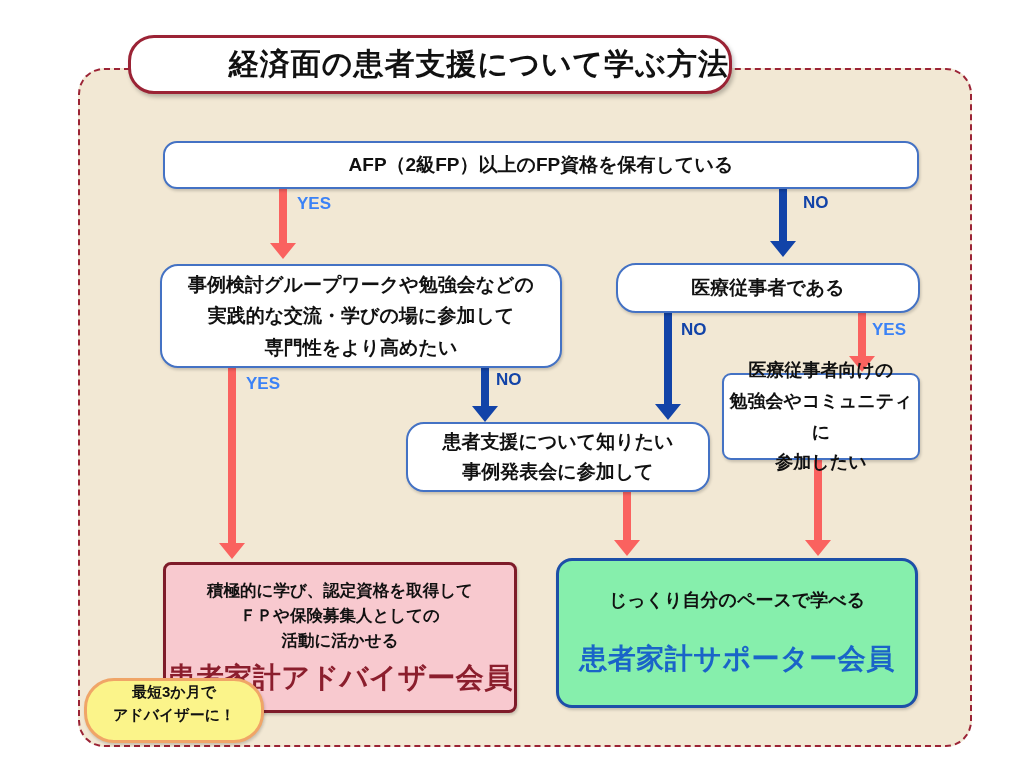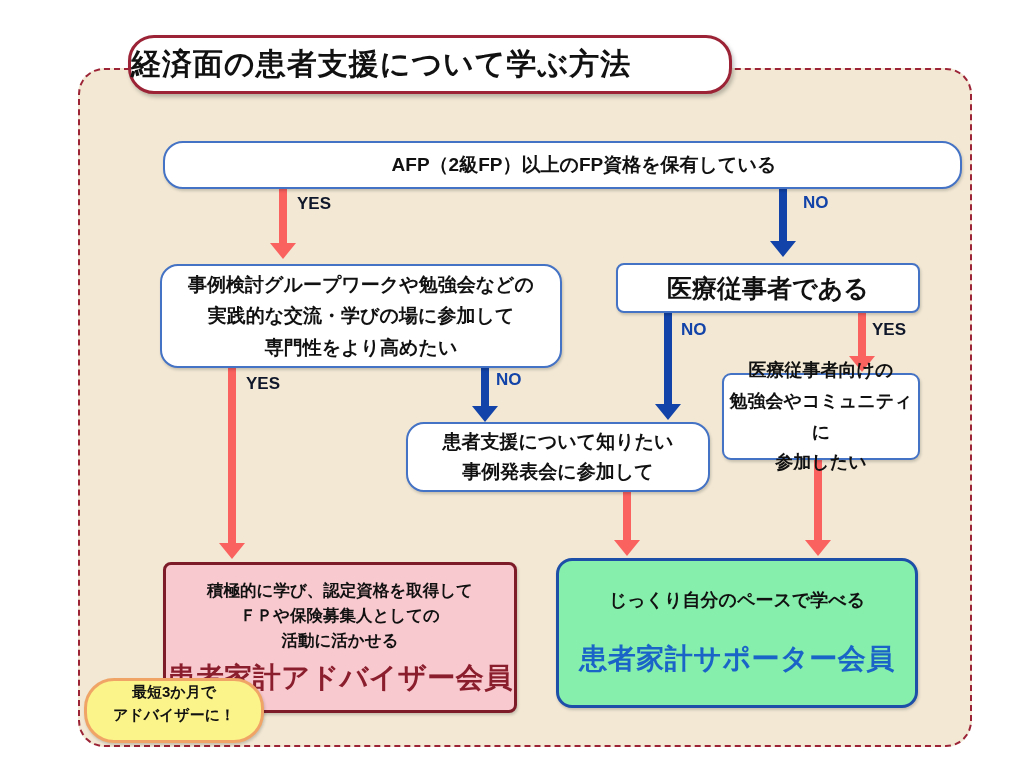--- a/index.html
+++ b/index.html
@@ -7,34 +7,34 @@
   .stage { position:relative; width:1024px; height:779px; background:#ffffff; overflow:hidden; }
 
   .panel {
     position:absolute; left:78px; top:68px; width:890px; height:675px;
     background:#F2E8D4; border:2px dashed #9B2335; border-radius:26px;
   }
 
   .title-box {
     position:absolute; left:128px; top:35px; width:598px; height:53px;
     background:#ffffff; border:3px solid #9B2335; border-radius:26px;
-    display:flex; align-items:center; justify-content:flex-start;
+    display:flex; align-items:center; justify-content:flex-end;
     font-size:30px; font-weight:bold; color:#111111; letter-spacing:1px;
     box-shadow:2px 3px 4px rgba(0,0,0,0.25); z-index:4;
   }
 
   .box {
     position:absolute; background:#ffffff; border:2.5px solid #4472C4;
     display:flex; flex-direction:column; justify-content:center; align-items:center;
     text-align:center; font-weight:bold; color:#111111;
     box-shadow:1px 2px 3px rgba(0,0,0,0.18); z-index:2;
   }
-  .q-top       { left:163px; top:141px; width:752px; height:44px; font-size:19px; border-radius:20px;padding-left:43px; }
+  .q-top       { left:163px; top:141px; width:752px; height:44px; font-size:19px; border-radius:14px; }
   .q-left      { left:160px; top:264px; width:398px; height:100px; font-size:19px; line-height:1.65; border-radius:18px; }
-  .q-medical   { left:616px; top:263px; width:300px; height:46px; font-size:25px; border-radius:8px; }
+  .q-medical   { left:616px; top:263px; width:300px; height:46px; font-size:19px; border-radius:20px; }
   .q-case      { left:406px; top:422px; width:300px; height:66px; font-size:19px; line-height:1.6; border-radius:18px; }
   .q-community { left:722px; top:373px; width:194px; height:83px; font-size:18px; line-height:1.7; border-radius:9px; }
 
   .result-advisor {
     left:163px; top:562px; width:348px; height:145px;
     background:#F8C9CF; border:3.5px solid #7E1B29; border-radius:8px;
   }
   .result-advisor .desc { font-size:16.5px; line-height:1.5; color:#111111; }
   .result-advisor .name { font-size:28px; color:#8B1E2D; margin-top:6px; letter-spacing:0.5px; }
 
@@ -61,21 +61,21 @@
   .arrow .head {
     position:absolute; bottom:0; left:50%; transform:translateX(-50%);
     width:0; height:0;
     border-left:13px solid transparent; border-right:13px solid transparent;
     border-top:16px solid currentColor;
   }
   .red  { color:#FA625F; }
   .blue { color:#1243A8; }
 
   .lbl { position:absolute; font-weight:bold; font-size:17px; z-index:3; }
-  .lbl.yes { color:#0f172a; }
+  .lbl.yes { color:#3b82f6; }
   .lbl.no  { color:#1243A8; }
 </style>
 </head>
 <body>
 
 <div class="stage">
 
   <div class="panel"></div>
 
   <div class="title-box">

